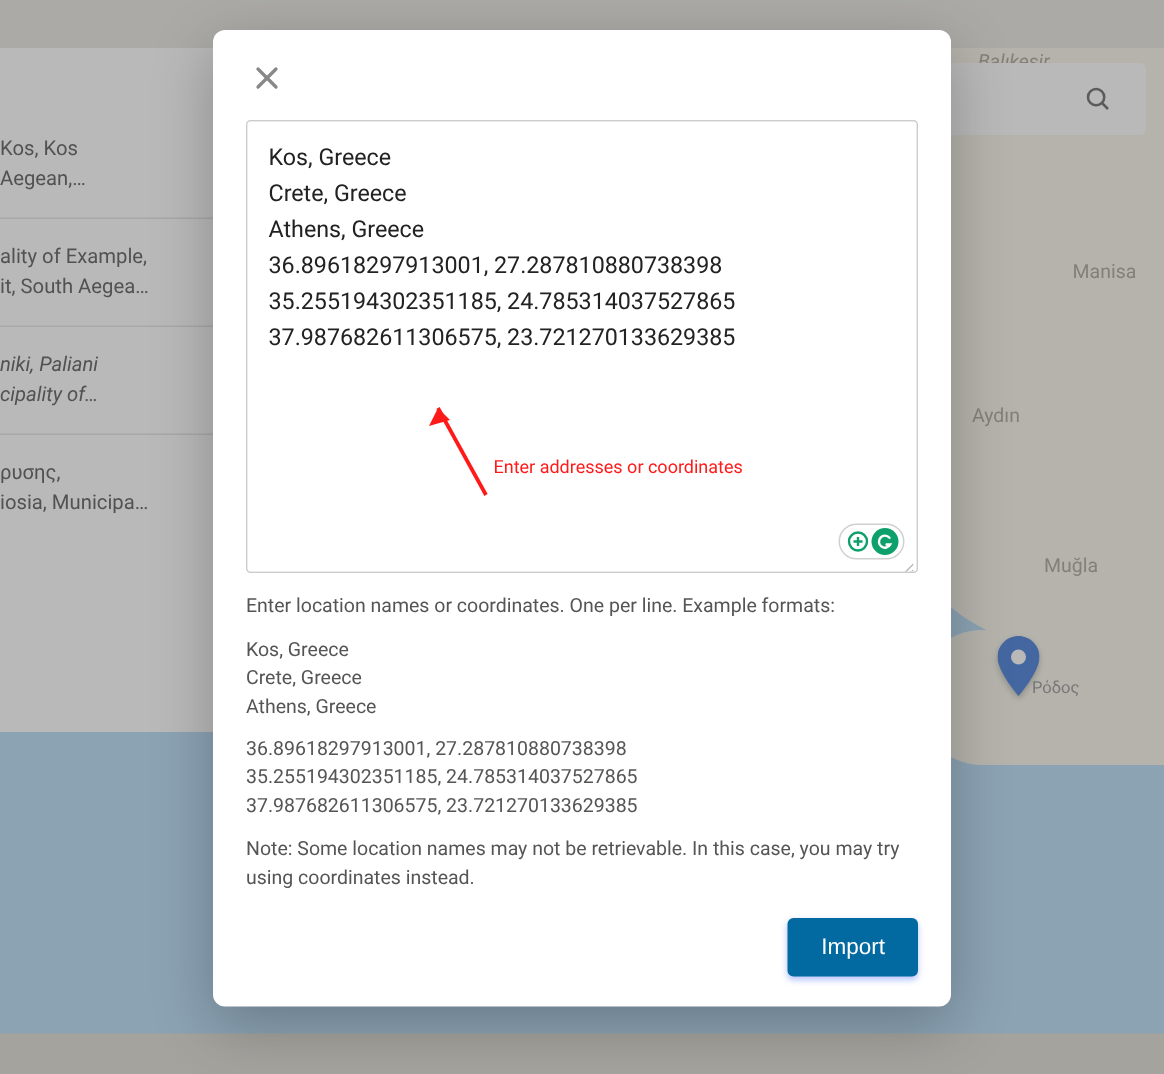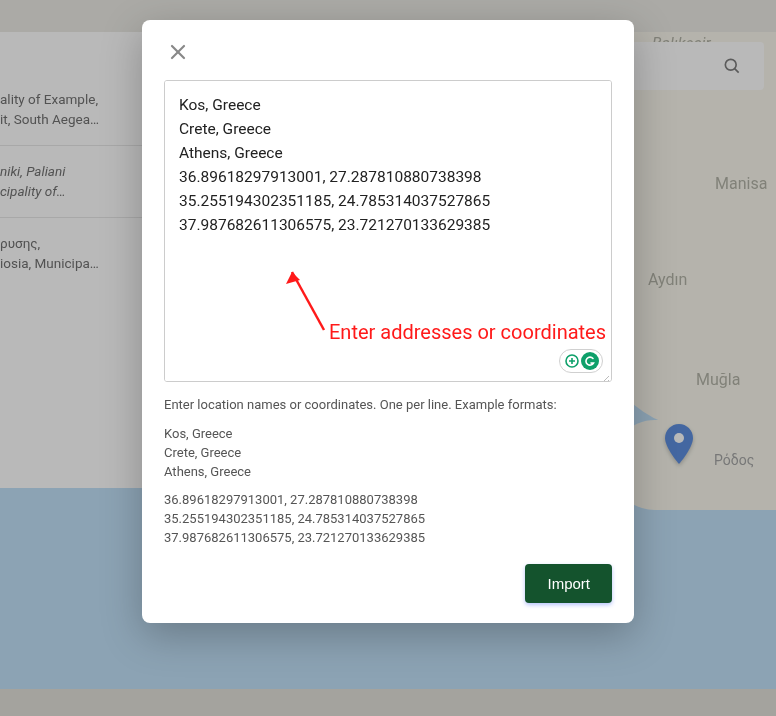--- a/index.html
+++ b/index.html
@@ -1,19 +1,19 @@
 <!DOCTYPE html>
 <html><head>
 <meta charset="utf-8">
 <style>
   html,body{margin:0;padding:0;width:776px;height:716px;font-family:-apple-system,BlinkMacSystemFont,"Segoe UI",Roboto,Helvetica,Arial,sans-serif;overflow:hidden;background:#ddd;}
   .map-bg{position:absolute;inset:0;background:#e8e4d6;overflow:hidden;}
   .map-bg .land{position:absolute;background:#f7f5e8;}
   .map-bg .sea{position:absolute;background:#aed7f6;}
-  .map-label{position:absolute;color:#9a9a8a;font-size:16px;user-select:none;}
+  .map-label{position:absolute;color:#9a9a8a;font-size:13px;user-select:none;}
   .top-strip{position:absolute;left:0;right:0;top:0;height:32px;background:#e6e4dc;}
   .bottom-strip{position:absolute;left:0;right:0;bottom:0;height:27px;background:#d9d7ce;}
   .search-bar{position:absolute;right:12px;top:42px;left:140px;height:48px;background:#ffffff;border-radius:4px;display:flex;align-items:center;justify-content:flex-end;padding:0 20px;box-sizing:border-box;}
   .search-btn{width:24px;height:24px;display:flex;align-items:center;justify-content:center;cursor:pointer;}
   .side-list{position:absolute;left:0;top:32px;width:146px;bottom:228px;background:#ffffff;}
   .side-row{border-top:1px solid #e0e0e0;padding:16px 10px 16px 0;font-size:13.5px;color:#444;line-height:1.45;}
   .side-row:first-child{border-top:none;padding-top:58px;}
   .overlay{position:absolute;inset:0;background:rgba(100,100,100,0.45);}
   .modal{position:absolute;left:142px;top:20px;width:492px;background:#fff;border-radius:8px;box-shadow:0 12px 40px rgba(0,0,0,0.25);padding:0;}
   .modal-head{display:flex;align-items:center;justify-content:space-between;padding:18px 22px 14px 22px;}
@@ -21,39 +21,39 @@
   .close-btn{width:28px;height:28px;display:flex;align-items:center;justify-content:center;color:#888;cursor:pointer;border-radius:50%;}
   .modal-body{padding:0 22px 20px 22px;}
   .ta-wrap{position:relative;border:1px solid #ccc;border-radius:3px;height:300px;overflow:hidden;}
   .ta{width:100%;height:100%;border:none;outline:none;resize:none;padding:12px 14px;box-sizing:border-box;font-family:inherit;font-size:15.5px;line-height:1.55;color:#222;}
   .grammarly{position:absolute;right:8px;bottom:8px;display:flex;gap:0;align-items:center;background:#fff;border:1px solid #d0d0d0;border-radius:14px;padding:2px 3px;}
   .gram-dot{width:18px;height:18px;border-radius:50%;display:flex;align-items:center;justify-content:center;}
   .resize-handle{position:absolute;right:2px;bottom:2px;width:10px;height:10px;pointer-events:none;}
   .help{margin-top:14px;font-size:13px;color:#555;line-height:1.45;}
   .help .ex{margin-top:10px;color:#555;}
   .modal-foot{display:flex;justify-content:flex-end;padding-top:16px;}
-  .import-btn{background:#14532d;color:#fff;border:none;border-radius:4px;padding:11px 22px;font-size:15px;cursor:pointer;box-shadow:0 2px 4px rgba(74,108,247,0.4);text-align:right;}
+  .import-btn{background:#0369a1;color:#fff;border:none;border-radius:4px;padding:11px 22px;font-size:15px;cursor:pointer;box-shadow:0 2px 4px rgba(74,108,247,0.4);text-align:right;}
   .arrow-svg{position:absolute;left:274px;top:260px;pointer-events:none;}
-  .annot{position:absolute;left:329px;top:320px;color:#ff1a1a;font-size:20px;pointer-events:none;}
+  .annot{position:absolute;left:329px;top:304px;color:#ff1a1a;font-size:12px;pointer-events:none;}
   .marker{position:absolute;width:28px;height:40px;}
   .marker svg{filter:drop-shadow(0 2px 2px rgba(0,0,0,0.3));}
 </style>
 </head>
 <body>
 
 <div class="map-bg">
   <div class="land" style="left:0;top:32px;right:0;height:460px;"></div>
   <div class="sea" style="left:0;top:380px;right:0;height:310px;"></div>
   <div class="land" style="left:590px;top:32px;width:200px;height:400px;border-bottom-left-radius:120px;"></div>
   <div class="land" style="left:610px;top:420px;width:180px;height:90px;border-radius:60px 0 0 60px;"></div>
   <div class="map-label" style="left:652px;top:34px;font-style:italic;">Balıkesir</div>
   <div class="map-label" style="left:715px;top:174px;">Manisa</div>
   <div class="map-label" style="left:648px;top:270px;">Aydın</div>
   <div class="map-label" style="left:696px;top:370px;">Muğla</div>
-  <div class="map-label" style="left:714px;top:452px;font-size:14px;color:#888;">Ρόδος</div>
+  <div class="map-label" style="left:688px;top:452px;font-size:11px;color:#888;">Ρόδος</div>
   <div class="map-label" style="left:22px;top:36px;font-size:11px;">Ήπειρο</div>
   <div class="map-label" style="left:20px;top:48px;font-size:11px;">Δυτική</div>
 
   <div class="marker" style="left:665px;top:424px;">
     <svg width="28" height="40" viewBox="0 0 28 40">
         <path d="M14 0C6.3 0 0 6.3 0 14c0 10 14 26 14 26s14-16 14-26C28 6.3 21.7 0 14 0z" fill="#2a6bd4"></path>
         <circle cx="14" cy="14" r="5" fill="#fff"></circle>
       </svg>
   </div>
 </div>
@@ -64,20 +64,22 @@
 <div class="search-bar">
   <div class="search-btn">
     <svg width="20" height="20" viewBox="0 0 24 24" fill="none" stroke="#555" stroke-width="2">
         <circle cx="10.5" cy="10.5" r="6.5"></circle>
         <line x1="20" y1="20" x2="15.2" y2="15.2"></line>
       </svg>
   </div>
 </div>
 
 <div class="side-list">
+  <div class="side-row" style="white-space:pre-line;">Kos, Kos
+ Aegean,…</div>
   <div class="side-row" style="white-space:pre-line;">ality of Example,
 it, South Aegea…</div>
   <div class="side-row" style="white-space:pre-line;font-style:italic;">niki, Paliani
 cipality of…</div>
   <div class="side-row" style="white-space:pre-line;">ρυσης,
 iosia, Municipa…</div>
 </div>
 
 <div class="overlay"></div>
 
@@ -121,20 +123,21 @@
     </div>
 
     <div class="help">
       <div>Enter location names or coordinates. One per line. Example formats:</div>
       <div class="ex" style="white-space:pre-line;">Kos, Greece
 Crete, Greece
 Athens, Greece</div>
       <div class="ex" style="white-space:pre-line;">36.89618297913001, 27.287810880738398
 35.255194302351185, 24.785314037527865
 37.987682611306575, 23.721270133629385</div>
+      <div class="ex">Note: Some location names may not be retrievable. In this case, you may try using coordinates instead.</div>
     </div>
 
     <div class="modal-foot">
       <button class="import-btn">Import</button>
     </div>
   </div>
 </div>
 
 <svg class="arrow-svg" width="70" height="80" viewBox="0 0 70 80">
   <line x1="50" y1="70" x2="18" y2="12" stroke="#ff1a1a" stroke-width="2.5"></line>

